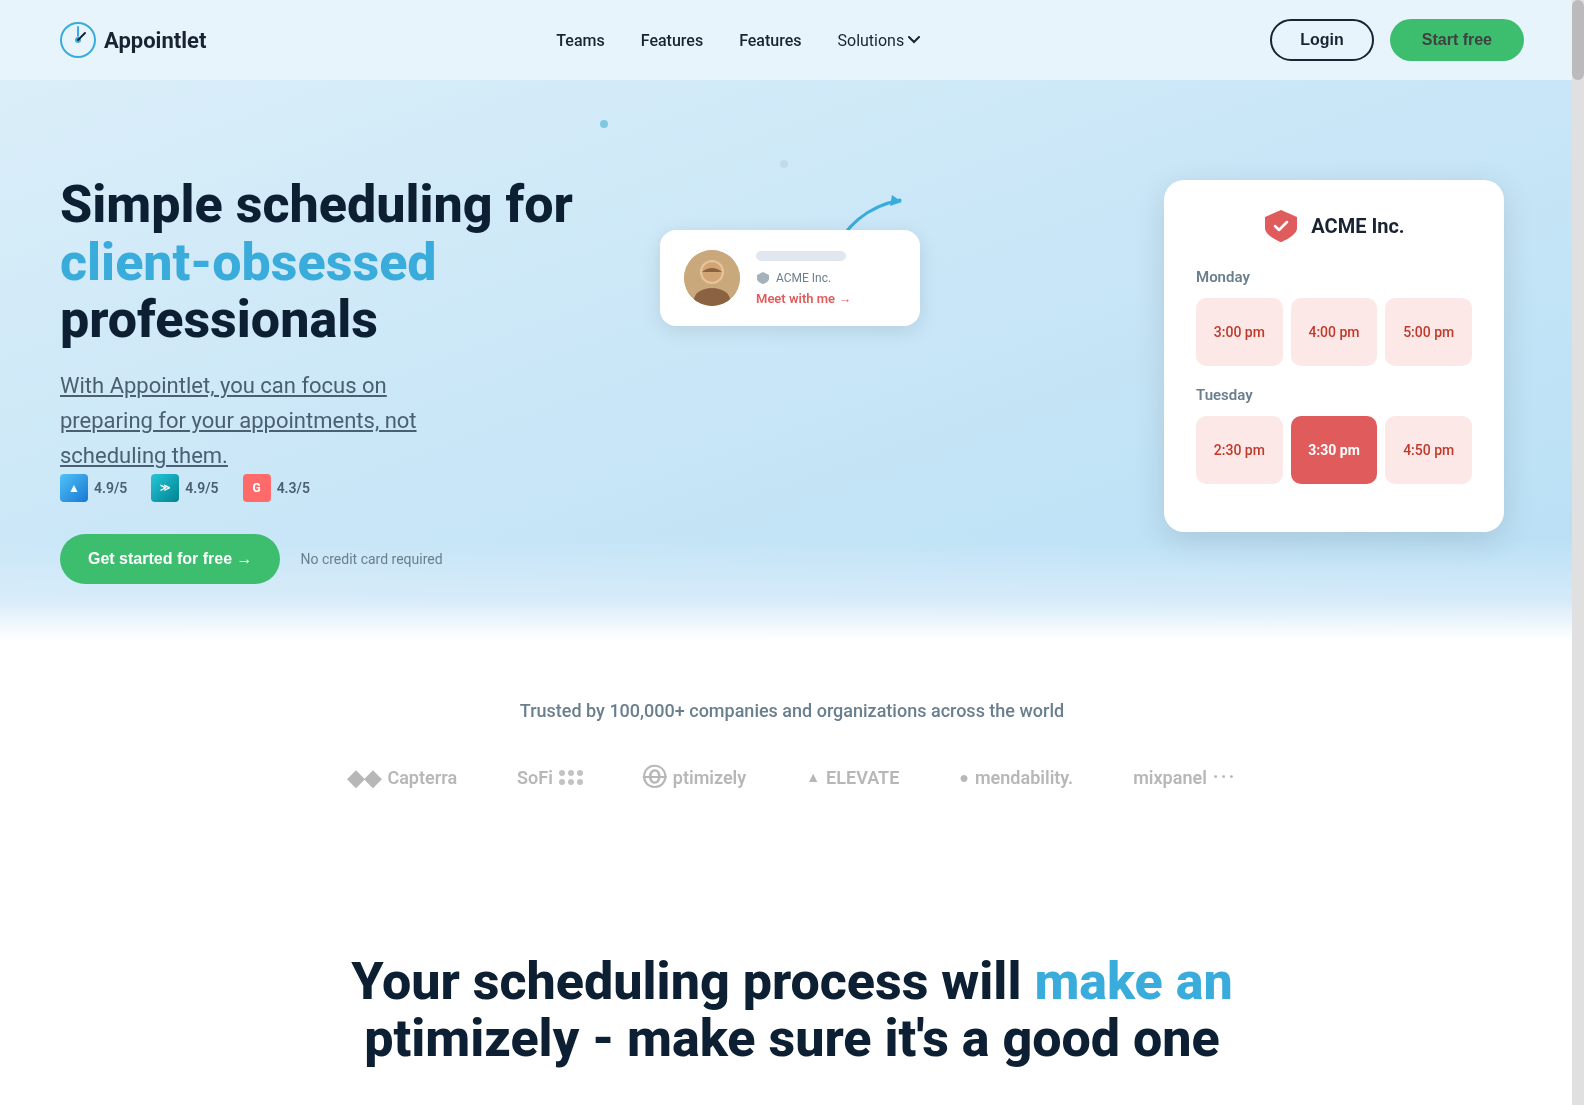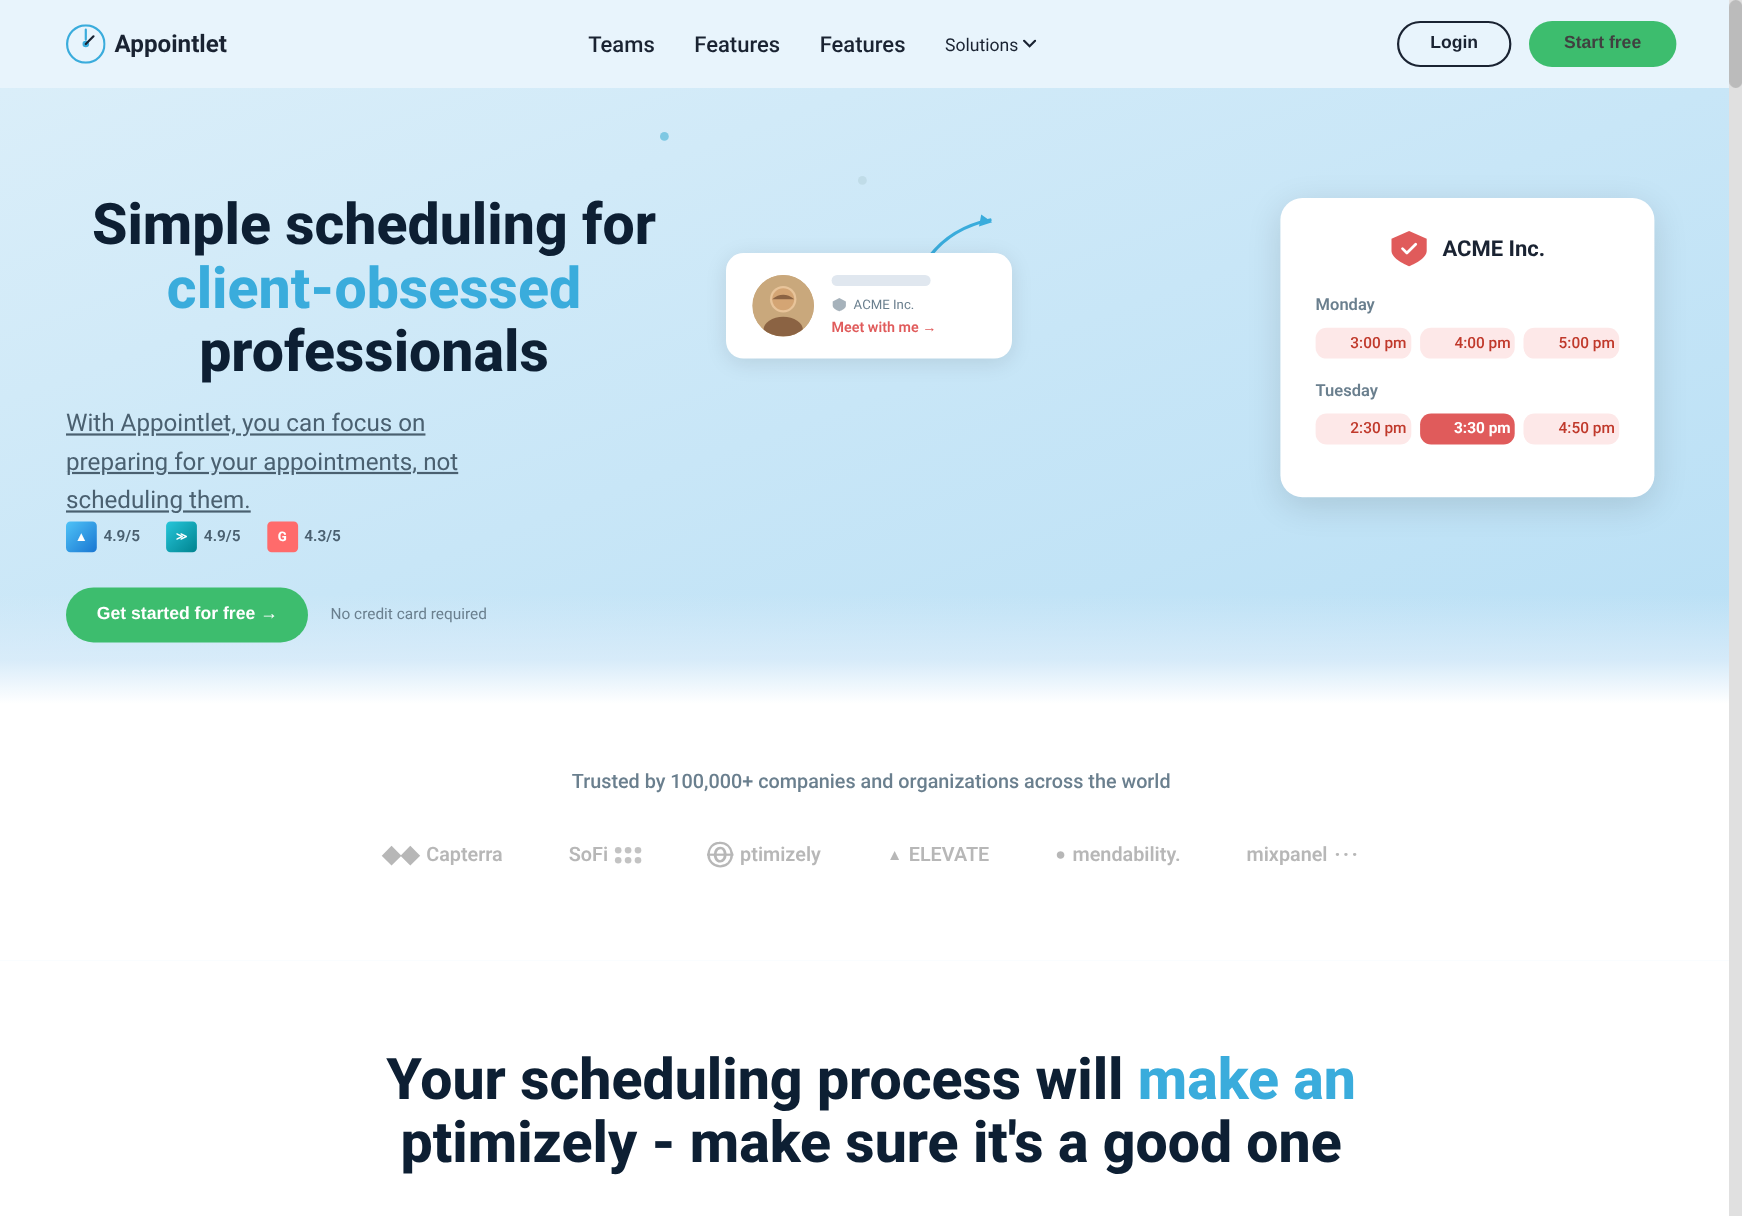--- a/index.html
+++ b/index.html
@@ -36,21 +36,21 @@
     }
     .nav-links {
       display: flex;
       align-items: center;
       gap: 36px;
       list-style: none;
     }
     .nav-links a {
       text-decoration: none;
       color: #1a2332;
-      font-size: 20px;
+      font-size: 16px;
       font-weight: 500;
     }
     .nav-links .solutions {
       display: flex;
       align-items: center;
       gap: 4px;
       cursor: pointer;
     }
     .nav-actions {
       display: flex;
@@ -91,21 +91,20 @@
       flex: 1;
       max-width: 560px;
       z-index: 2;
     }
     .hero-title {
       font-size: 52px;
       font-weight: 800;
       line-height: 1.1;
       color: #0d1f33;
       margin-bottom: 20px;
-      text-align: center;
     }
     .hero-title .highlight {
       color: #3aacdc;
     }
     .hero-subtitle {
       font-size: 22px;
       color: #4a6070;
       line-height: 1.6;
       max-width: 420px;
       text-decoration: underline;
@@ -269,22 +268,22 @@
       color: #6a7f8e;
       margin-bottom: 12px;
     }
     .time-slots {
       display: flex;
       gap: 8px;
       margin-bottom: 20px;
     }
     .time-slot {
       flex: 1;
-      text-align: right;
-      padding: 6px 4px;
+      text-align: center;
+      padding: 26px 4px;
       border-radius: 10px;
       font-size: 14px;
       font-weight: 500;
     }
     .time-slot.available {
       background: #fde8e8;
       color: #c0392b;
     }
     .time-slot.selected {
       background: #e05b5b;

